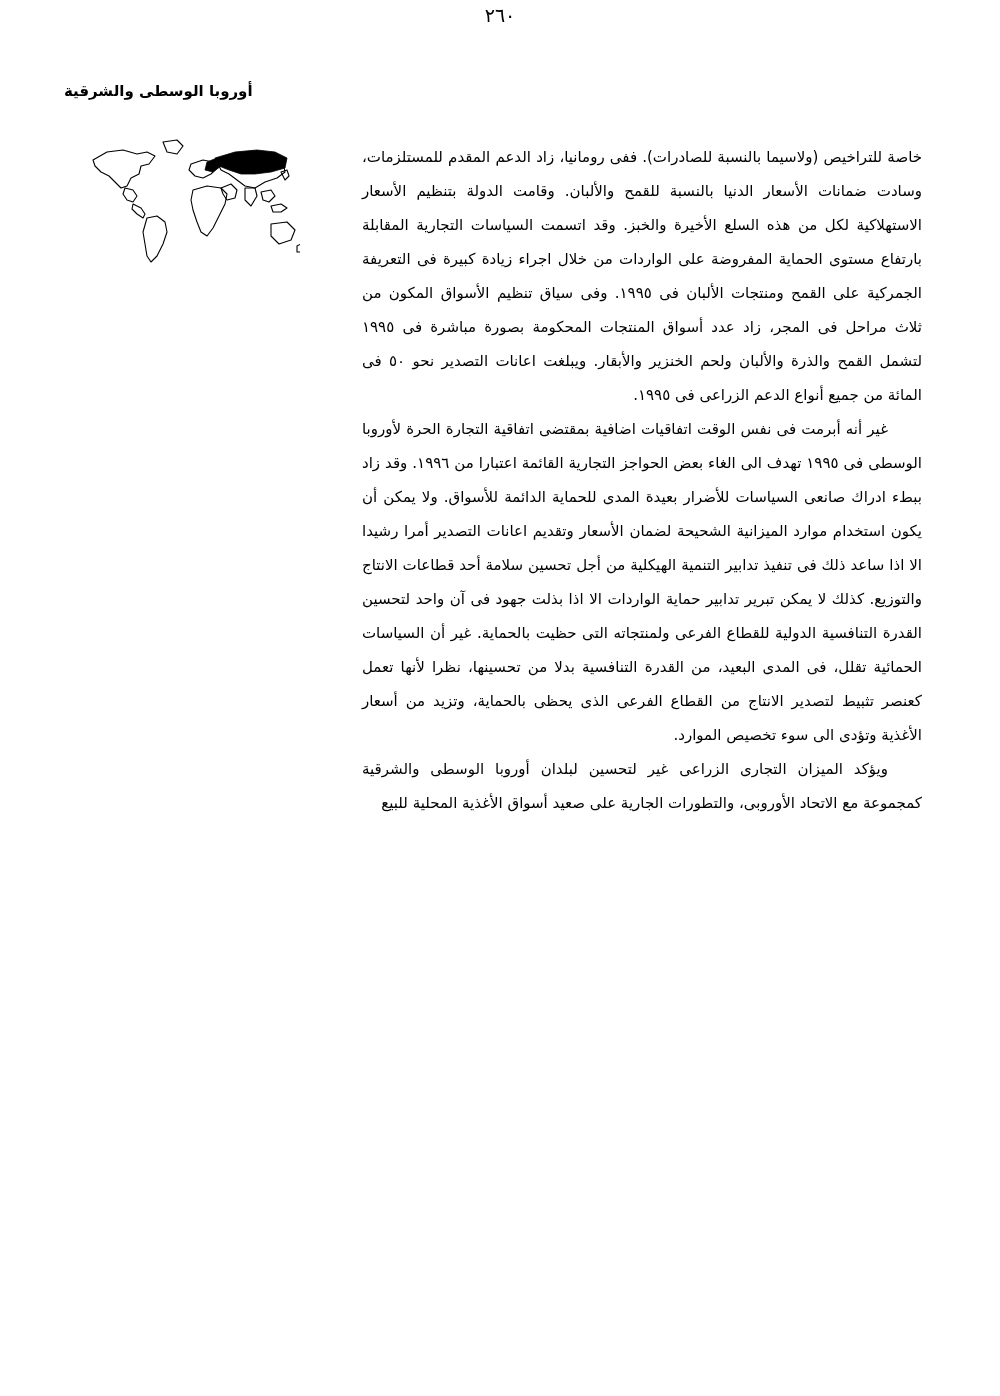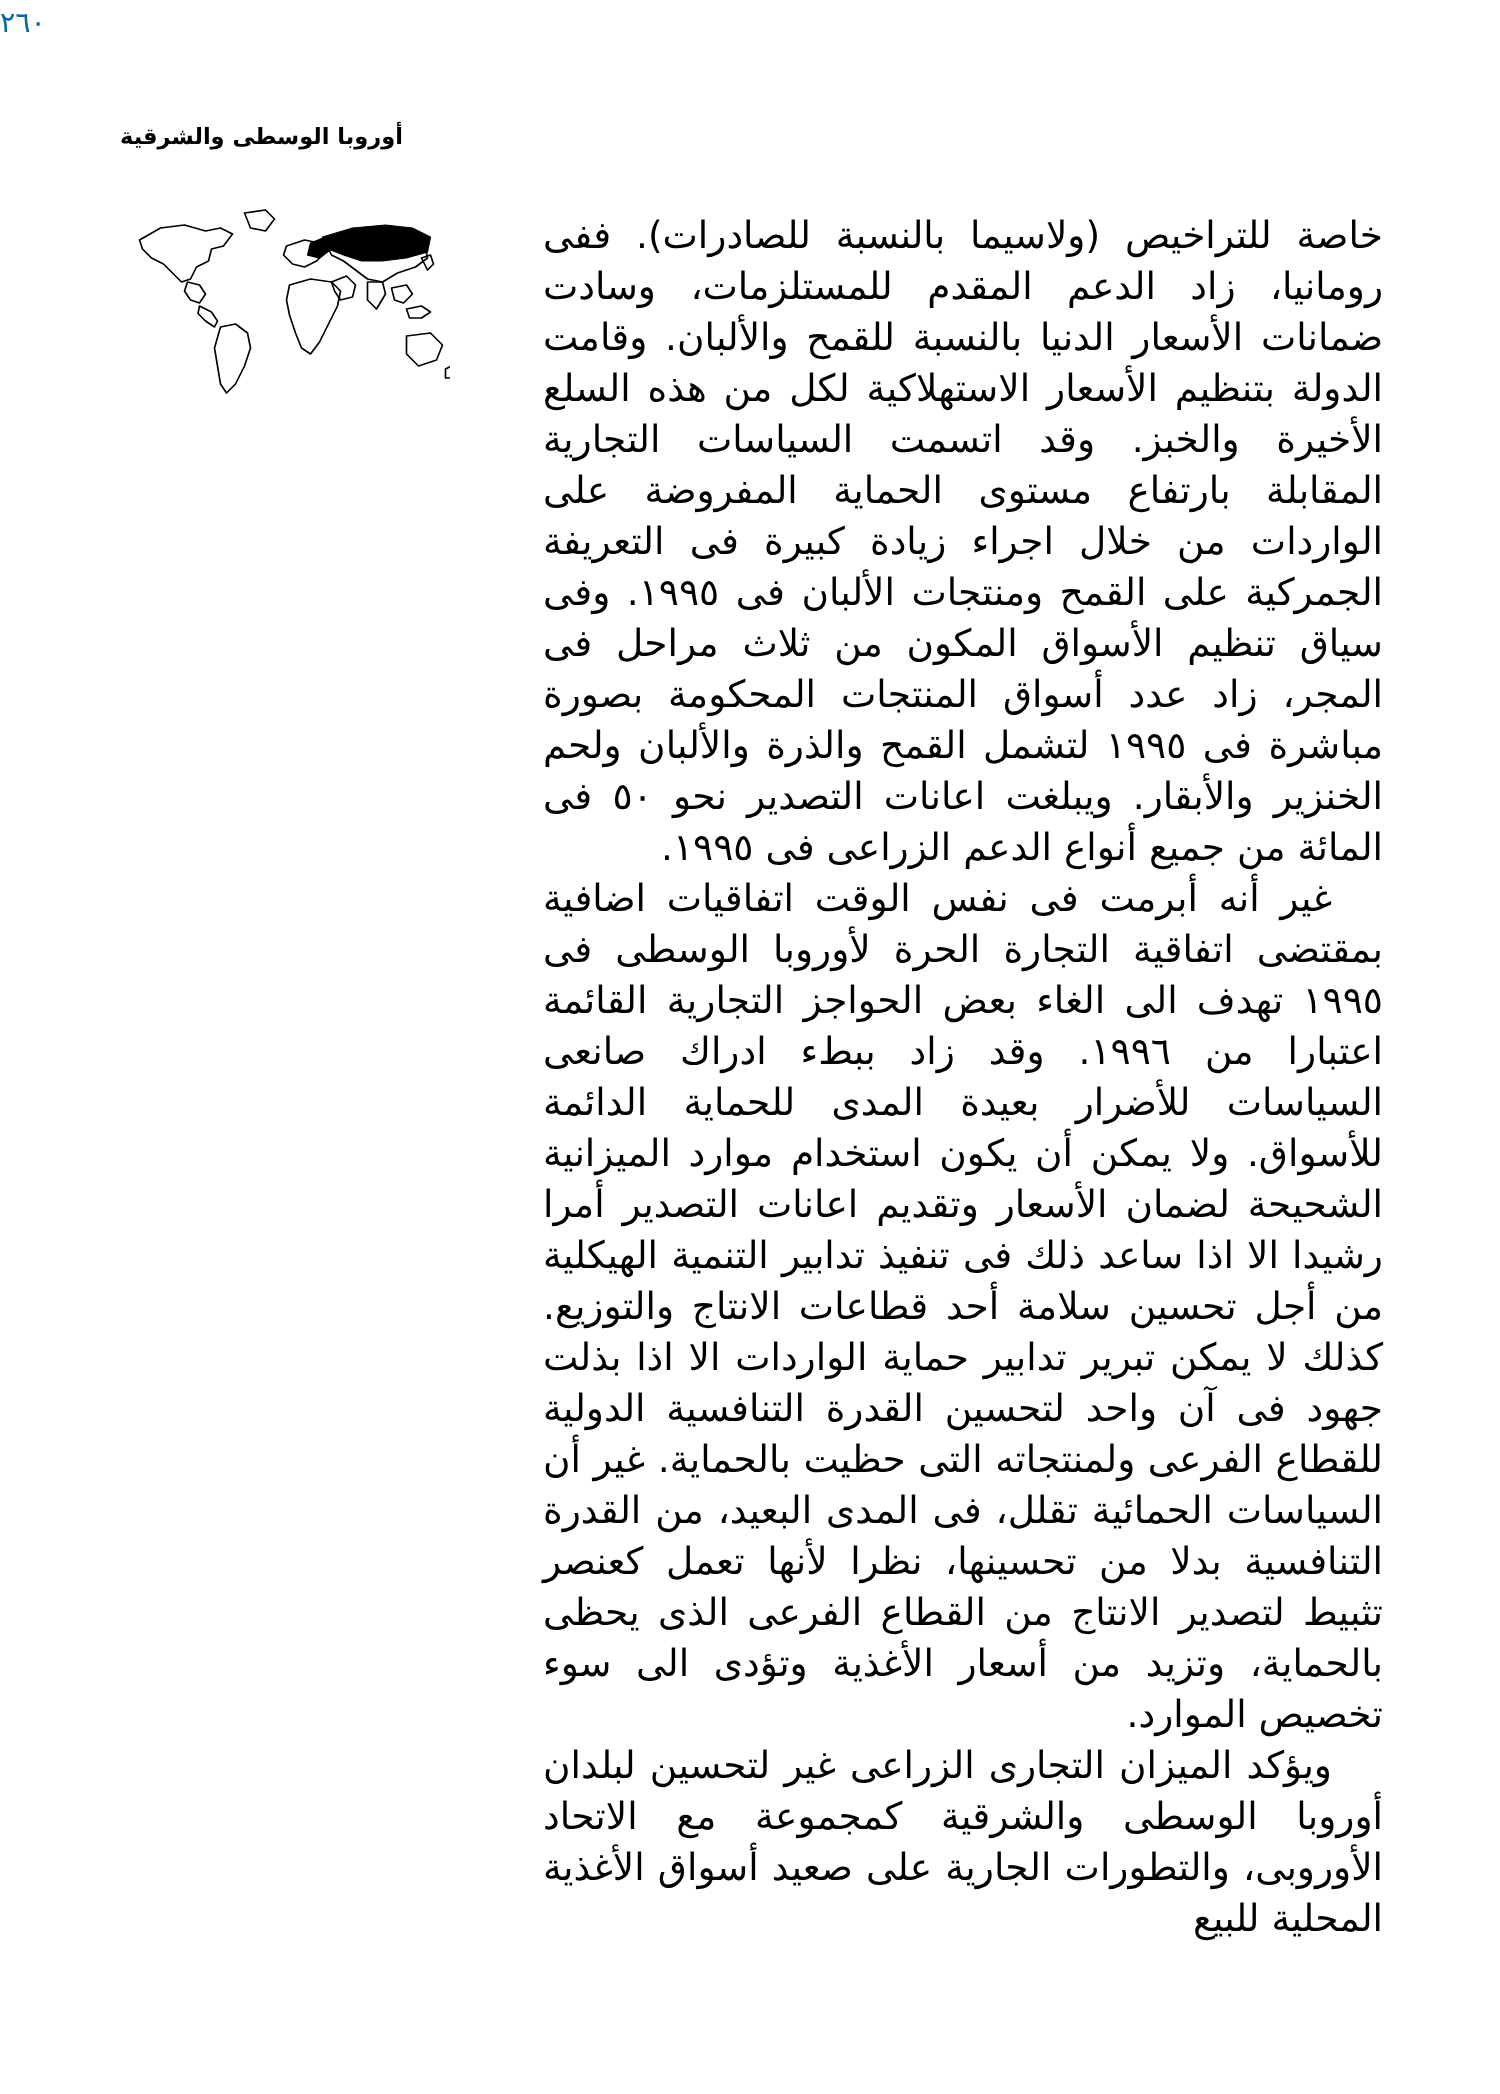--- a/index.html
+++ b/index.html
@@ -14,29 +14,29 @@
     background: #ffffff;
     font-family: "DejaVu Sans", sans-serif;
     color: #000000;
     overflow: hidden;
   }
   .page-number {
     position: absolute;
     top: 4px;
     left: 0;
     width: 1000px;
-    text-align: left;
+    text-align: center;
     font-size: 19px;
     letter-spacing: 1px;
-    color: #0369a1;
+    color: #000000;
   }
   .running-head {
     position: absolute;
     top: 82px;
-    left: 80px;
+    left: 64px;
     font-size: 15px;
     font-weight: bold;
     direction: rtl;
     white-space: nowrap;
   }
   .map-figure {
     position: absolute;
     top: 130px;
     left: 85px;
     width: 215px;
@@ -48,21 +48,21 @@
     height: 140px;
   }
   .body-col {
     position: absolute;
     top: 140px;
     right: 78px;
     width: 560px;
     direction: rtl;
     text-align: justify;
     text-align-last: right;
-    font-size: 25px;
+    font-size: 15px;
     line-height: 34px;
     font-family: "DejaVu Sans", sans-serif;
   }
   .body-col p {
     margin: 0 0 0 0;
     text-indent: 0;
   }
   .body-col p.indent {
     text-indent: 34px;
   }

